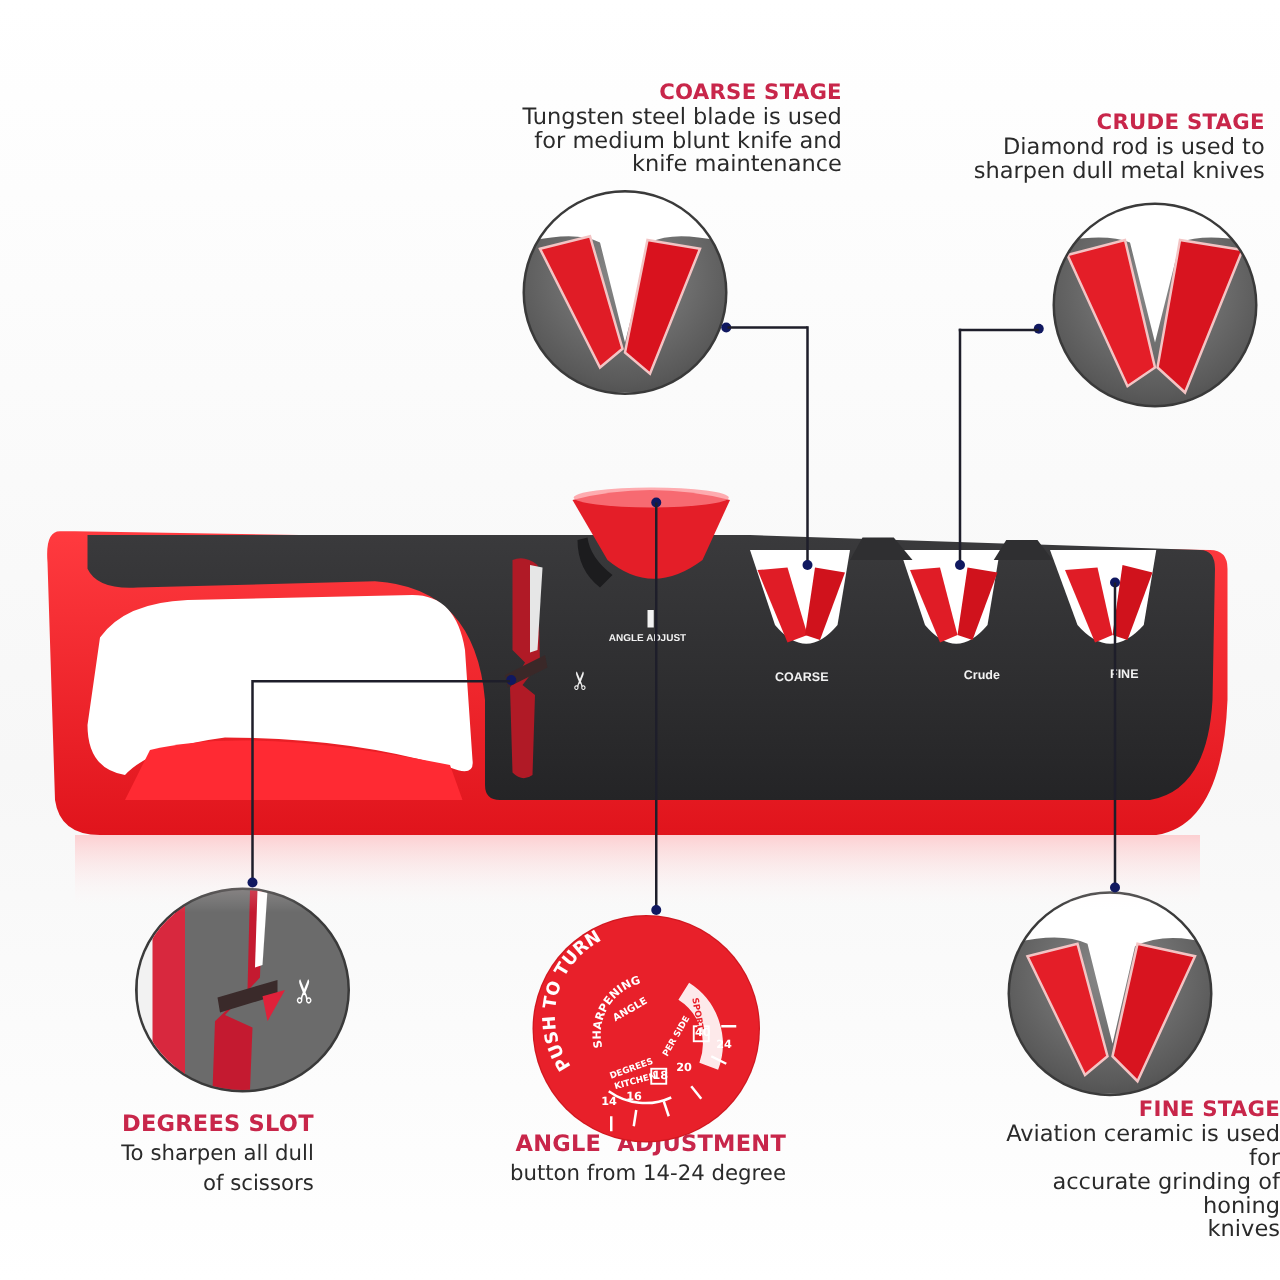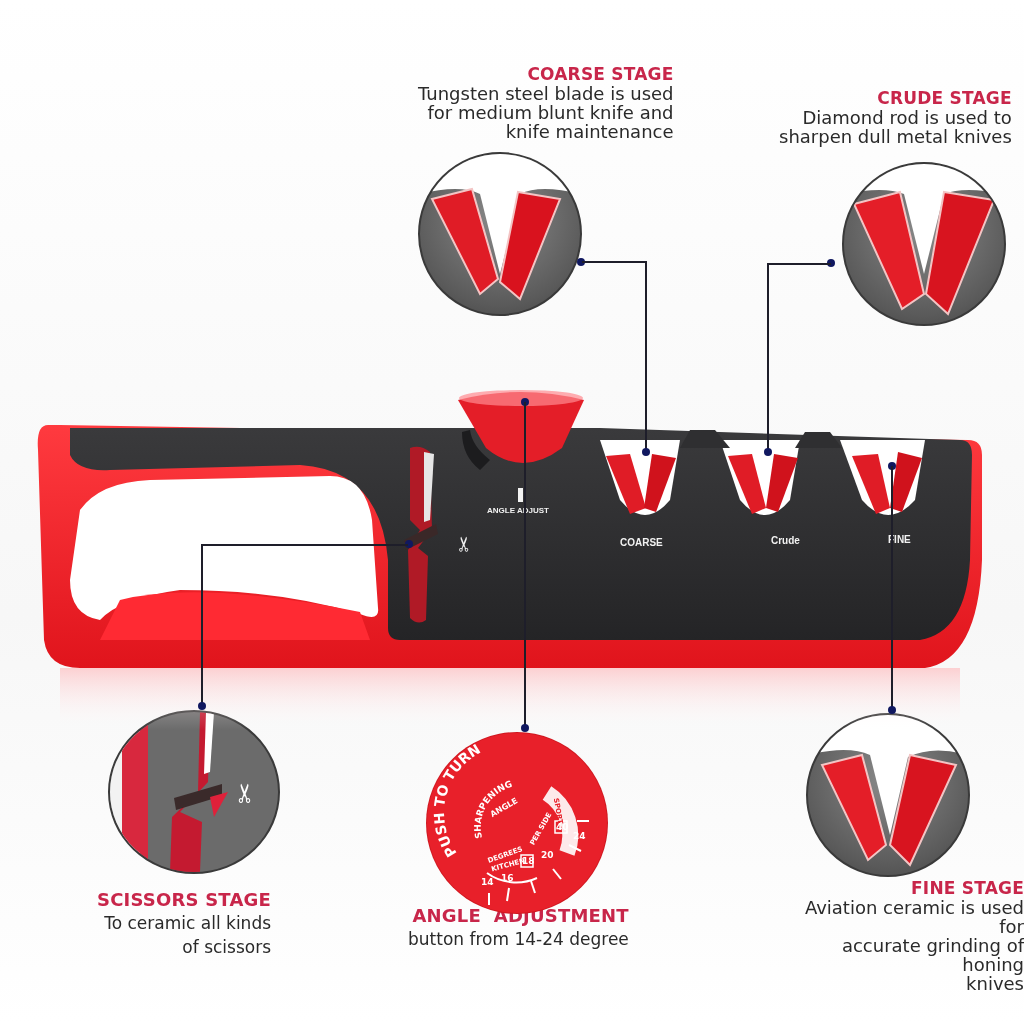--- a/index.html
+++ b/index.html
@@ -28,22 +28,22 @@
   <div class="desc">knife maintenance</div>
 </div>
 
 <div class="callout" style="left:779px;top:88px;">
   <div class="title">CRUDE STAGE</div>
   <div class="desc">Diamond rod is used to</div>
   <div class="desc">sharpen dull metal knives</div>
 </div>
 
 <div class="callout big" style="left:97px;top:889px;">
-  <div class="title">SCISSORS STAGE</div>
-  <div class="desc">To ceramic all kinds</div>
+  <div class="title">DEGREES SLOT</div>
+  <div class="desc">To sharpen all dull</div>
   <div class="desc">of scissors</div>
 </div>
 
 <div class="callout big" style="left:408px;top:905px;">
   <div class="title" style="white-space:pre;">ANGLE  ADJUSTMENT</div>
   <div class="desc">button from 14-24 degree</div>
 </div>
 
 <div class="callout" style="left:782px;top:878px;">
   <div class="title">FINE STAGE</div>

